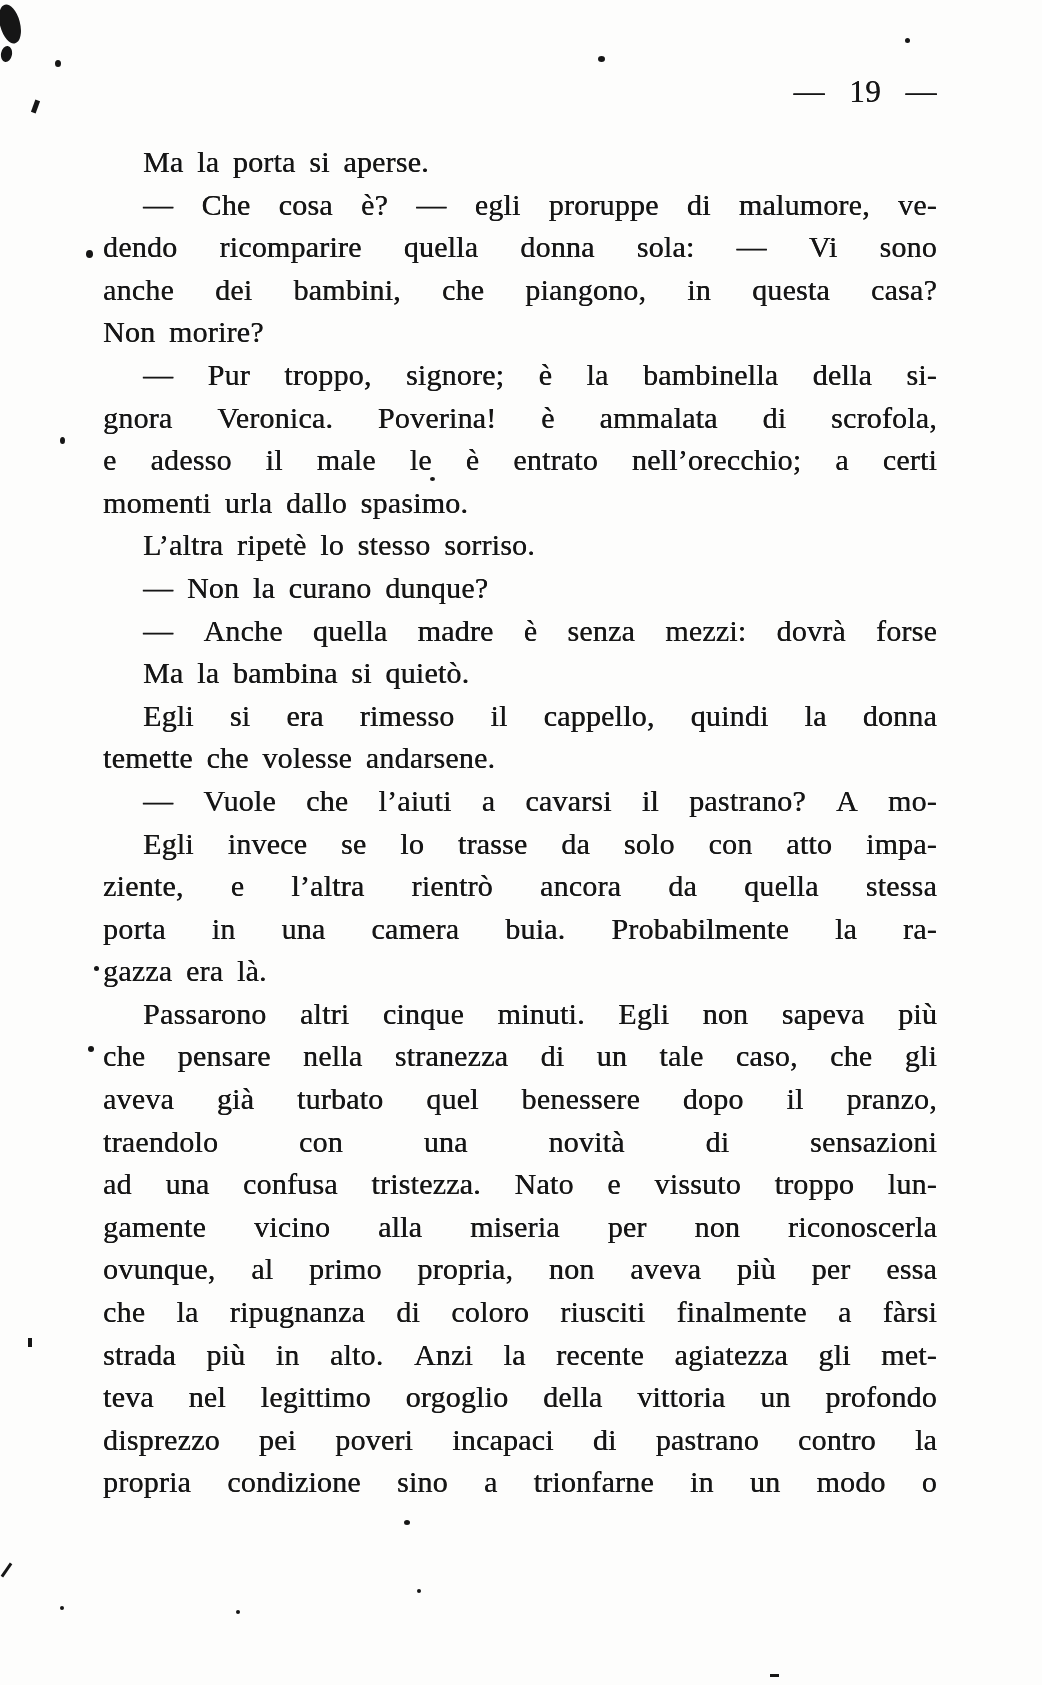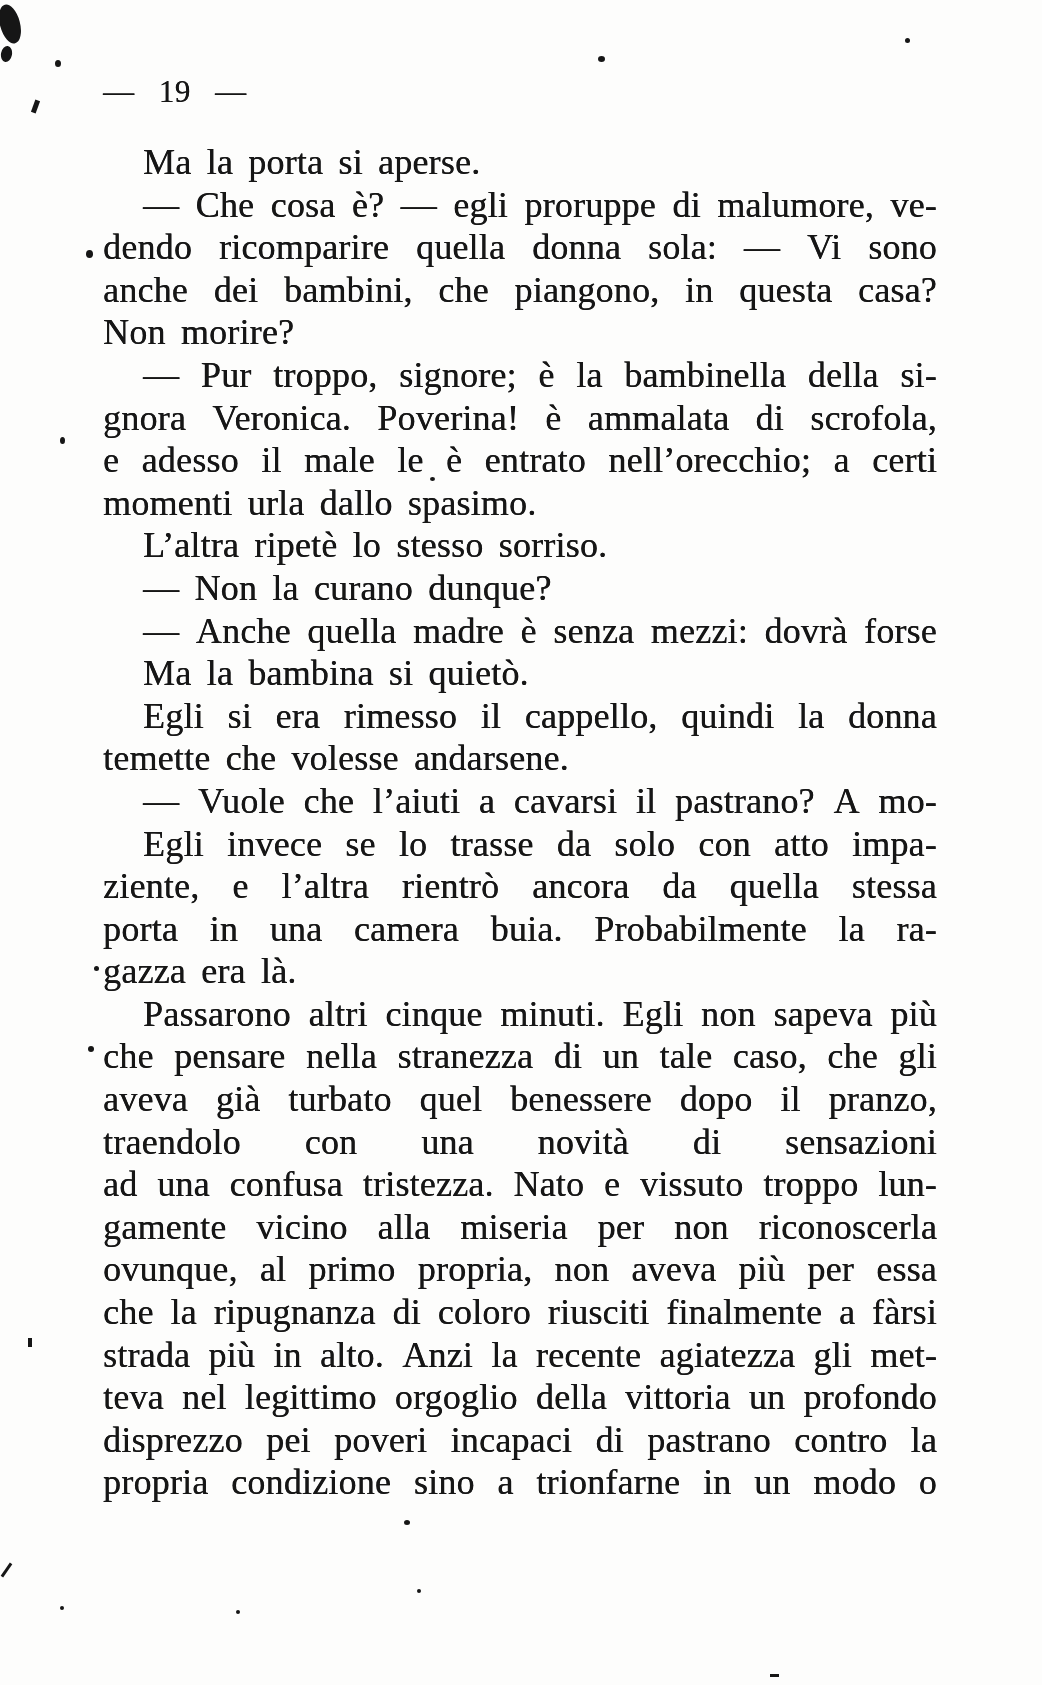--- a/index.html
+++ b/index.html
@@ -17,32 +17,32 @@
   }
   .page {
     position: absolute;
     inset: 0;
   }
   .page-header {
     position: absolute;
     top: 74px;
     left: 103px;
     width: 834px;
-    text-align: left;
+    text-align: right;
     font-size: 31px;
     word-spacing: 16px;
     letter-spacing: 0.5px;
     text-shadow: 0.35px 0 0 currentColor;
   }
   .text-block {
     position: absolute;
     top: 141px;
     left: 103px;
     width: 834px;
-    font-size: 36px;
+    font-size: 30px;
     letter-spacing: 0.2px;
     text-shadow: 0.35px 0 0 currentColor;
   }
   .line {
     height: 42.6px;
     line-height: 42.6px;
     white-space: nowrap;
   }
   .line.indent {
     padding-left: 40px;

